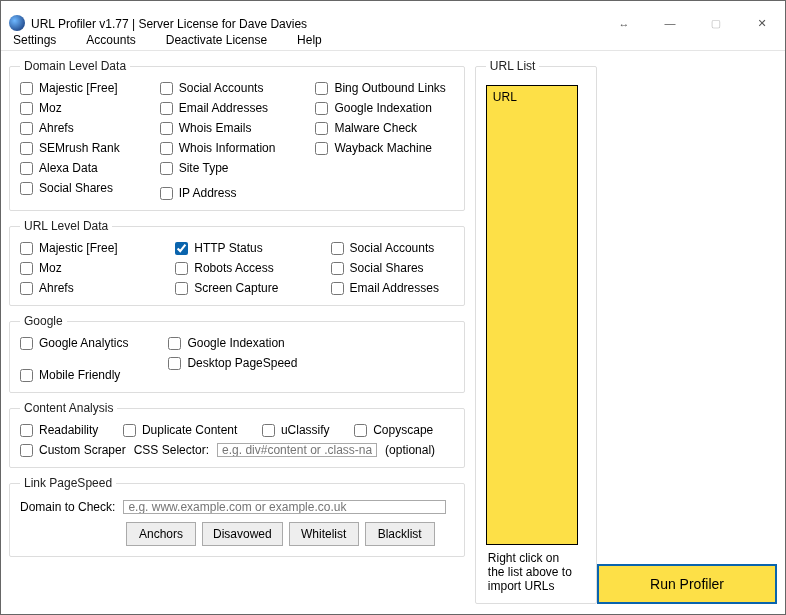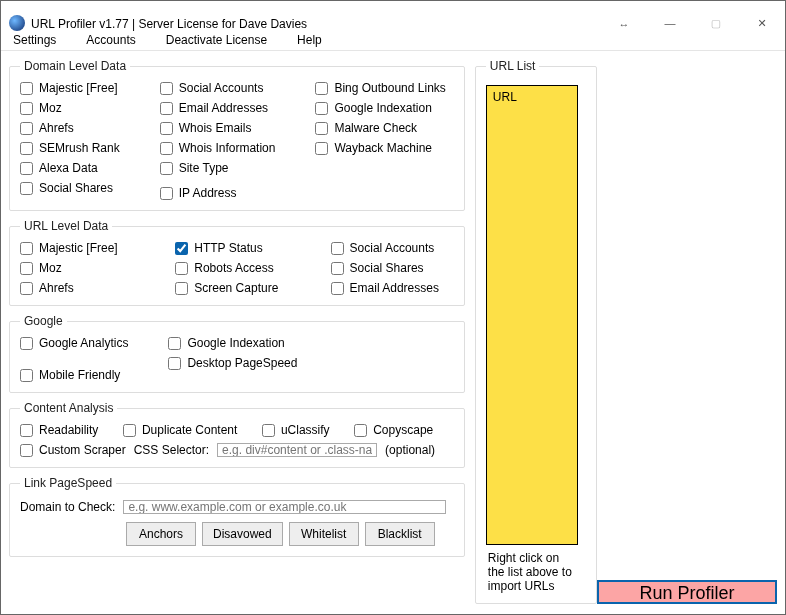--- a/index.html
+++ b/index.html
@@ -127,25 +127,25 @@
     padding: 4px 6px;
     background: #fde047;
     overflow: auto;
   }
   .url-list .hdr { font-size: 12px; }
   .hint { margin: 6px 2px 0 2px; font-size: 12px; }
   .run-btn {
     margin-top: 10px;
     align-self: flex-end;
     width: 180px;
-    height: 24px;
-    background: #fca5a5;
+    height: 40px;
+    background: #fde047;
     border: 2px solid #0a64ad;
     font: inherit;
-    font-size: 18px;
+    font-size: 14px;
   }
 </style>
 </head>
 <body>
 
 <div class="titlebar">
   <div class="app-icon"></div>
   <div class="title">URL Profiler v1.77 | Server License for Dave Davies</div>
   <div class="winbtn">↔</div>
   <div class="winbtn">—</div>

